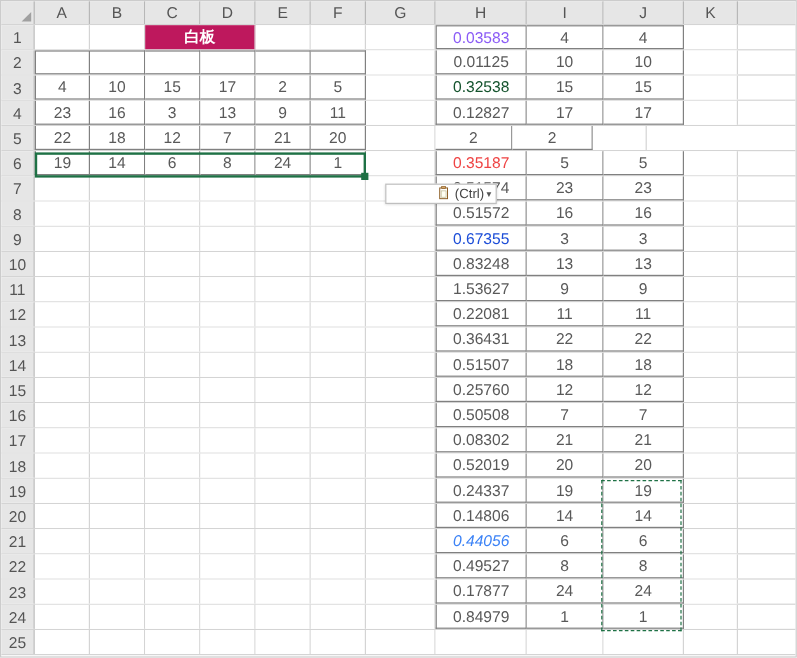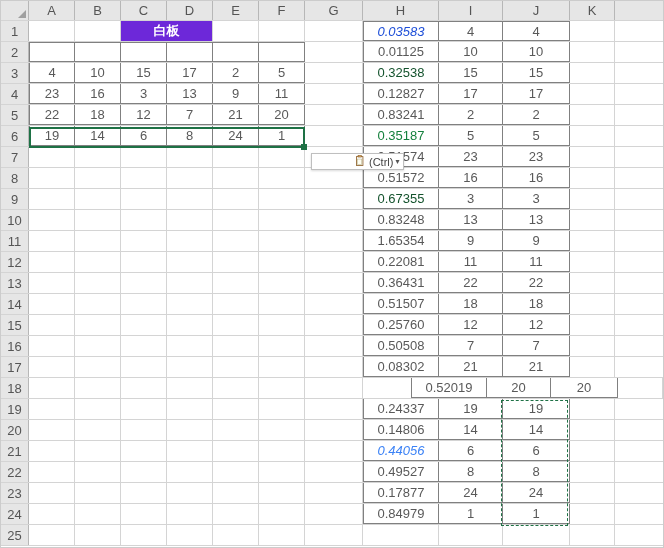--- a/index.html
+++ b/index.html
@@ -7,21 +7,21 @@
 .sheet { display: flex; flex-direction: column; width: 664px; height: 548px; border: 1px solid #ccc; overflow: hidden; position: relative; }
 .row { display: flex; height: 21px; border-bottom: 1px solid #d4d4d4; }
 .row.hdr { height: 20px; background: #e6e6e6; }
 .corner { width: 28px; height: 100%; border-right: 1px solid #b7b7b7; background: #e6e6e6; position: relative; }
 .corner::after { content: ''; position: absolute; right: 2px; bottom: 2px; border-left: 8px solid transparent; border-bottom: 8px solid #a0a0a0; }
 .colh { height: 100%; border-right: 1px solid #b7b7b7; text-align: center; display: flex; align-items: center; justify-content: center; background: #e6e6e6; color: #555; }
 .rowh { width: 28px; height: 100%; border-right: 1px solid #b7b7b7; background: #e6e6e6; display: flex; align-items: center; justify-content: center; color: #555; }
 .cell { height: 100%; border-right: 1px solid #d4d4d4; display: flex; align-items: center; justify-content: center; padding: 0 4px; overflow: hidden; white-space: nowrap; background: #fff; }
 .wA { width: 46px; } .wB { width: 46px; } .wC { width: 46px; } .wD { width: 46px; } .wE { width: 46px; } .wF { width: 46px; }
 .wG { width: 58px; } .wH { width: 76px; } .wI { width: 64px; } .wJ { width: 67px; } .wK { width: 45px; }
-.title { background: #6d28d9; color: #fff; font-weight: bold; }
+.title { background: #be185d; color: #fff; font-weight: bold; }
 .bl { border-left: 1px solid #808080; }
 .br { border-right: 1px solid #808080; }
 .bt { border-top: 1px solid #808080; }
 .bb { border-bottom: 1px solid #808080; }
 .pastebox { position: absolute; border: 2px solid #1e7145; pointer-events: none; }
 .pastebox::after { content: ''; position: absolute; right: -4px; bottom: -4px; width: 6px; height: 6px; background: #1e7145; }
 .ctrl-btn { position: absolute; font-size: 11px; background: #fff; border: 1px solid #bfbfbf; padding: 1px 4px 1px 2px; display: flex; align-items: center; gap: 2px; box-shadow: 0 1px 2px rgba(0,0,0,0.15); }
 .ctrl-btn .ic { width: 13px; height: 13px; display: inline-block; }
 .ctrl-btn .ic svg { width: 13px; height: 13px; }
 .ctrl-btn .arr { font-size: 8px; color: #555; }
@@ -47,21 +47,21 @@
 
   <div id="rows">
       <div class="row">
         <div class="rowh">1</div>
         <div class="cell wA"></div>
         <div class="cell wB"></div>
         <div class="cell wC title" style="width: 92px;">白板</div>
         <div class="cell wE"></div>
         <div class="cell wF"></div>
         <div class="cell wG"></div>
-        <div class="cell wH bl bt" style="color: #1d4ed8; border-right-color: rgb(128, 128, 128); border-bottom: 1px solid rgb(128, 128, 128); font-style: italic;">0.03583</div>
+        <div class="cell wH bl bt" style="color: #8b5cf6; border-right-color: rgb(128, 128, 128); border-bottom: 1px solid rgb(128, 128, 128);">0.03583</div>
         <div class="cell wI bt" style="color: rgb(89, 89, 89); border-right-color: rgb(128, 128, 128); border-bottom: 1px solid rgb(128, 128, 128);">4</div>
         <div class="cell wJ br bt" style="color: rgb(89, 89, 89); border-right-color: rgb(128, 128, 128); border-bottom: 1px solid rgb(128, 128, 128);">4</div>
         <div class="cell wK"></div>
       </div>
       <div class="row">
         <div class="rowh">2</div>
         <div class="cell wA bl bt" style="color: rgb(89, 89, 89); border-right-color: rgb(128, 128, 128); border-bottom: 1px solid rgb(128, 128, 128);"></div>
         <div class="cell wB bt" style="color: rgb(89, 89, 89); border-right-color: rgb(128, 128, 128); border-bottom: 1px solid rgb(128, 128, 128);"></div>
         <div class="cell wC bt" style="color: rgb(89, 89, 89); border-right-color: rgb(128, 128, 128); border-bottom: 1px solid rgb(128, 128, 128);"></div>
         <div class="cell wD bt" style="color: rgb(89, 89, 89); border-right-color: rgb(128, 128, 128); border-bottom: 1px solid rgb(128, 128, 128);"></div>
@@ -103,35 +103,34 @@
       </div>
       <div class="row">
         <div class="rowh">5</div>
         <div class="cell wA bl" style="color: rgb(89, 89, 89); border-right-color: rgb(128, 128, 128); border-bottom: 1px solid rgb(128, 128, 128);">22</div>
         <div class="cell wB" style="color: rgb(89, 89, 89); border-right-color: rgb(128, 128, 128); border-bottom: 1px solid rgb(128, 128, 128);">18</div>
         <div class="cell wC" style="color: rgb(89, 89, 89); border-right-color: rgb(128, 128, 128); border-bottom: 1px solid rgb(128, 128, 128);">12</div>
         <div class="cell wD" style="color: rgb(89, 89, 89); border-right-color: rgb(128, 128, 128); border-bottom: 1px solid rgb(128, 128, 128);">7</div>
         <div class="cell wE" style="color: rgb(89, 89, 89); border-right-color: rgb(128, 128, 128); border-bottom: 1px solid rgb(128, 128, 128);">21</div>
         <div class="cell wF br" style="color: rgb(89, 89, 89); border-right-color: rgb(128, 128, 128); border-bottom: 1px solid rgb(128, 128, 128);">20</div>
         <div class="cell wG"></div>
-        <div class="cell wH bl" style="color: rgb(89, 89, 89); border-right-color: rgb(128, 128, 128); border-bottom: 1px solid rgb(128, 128, 128);">0.83241</div>
         <div class="cell wI" style="color: rgb(89, 89, 89); border-right-color: rgb(128, 128, 128); border-bottom: 1px solid rgb(128, 128, 128);">2</div>
         <div class="cell wJ br" style="color: rgb(89, 89, 89); border-right-color: rgb(128, 128, 128); border-bottom: 1px solid rgb(128, 128, 128);">2</div>
         <div class="cell wK"></div>
       </div>
       <div class="row">
         <div class="rowh">6</div>
         <div class="cell wA bl bb" style="color: rgb(89, 89, 89); border-right-color: rgb(128, 128, 128);">19</div>
         <div class="cell wB bb" style="color: rgb(89, 89, 89); border-right-color: rgb(128, 128, 128);">14</div>
         <div class="cell wC bb" style="color: rgb(89, 89, 89); border-right-color: rgb(128, 128, 128);">6</div>
         <div class="cell wD bb" style="color: rgb(89, 89, 89); border-right-color: rgb(128, 128, 128);">8</div>
         <div class="cell wE bb" style="color: rgb(89, 89, 89); border-right-color: rgb(128, 128, 128);">24</div>
         <div class="cell wF br bb" style="color: rgb(89, 89, 89); border-right-color: rgb(128, 128, 128);">1</div>
         <div class="cell wG"></div>
-        <div class="cell wH bl" style="color: #15803d; border-right-color: rgb(128, 128, 128); border-bottom: 1px solid rgb(128, 128, 128);">0.35187</div>
+        <div class="cell wH bl" style="color: #ef4444; border-right-color: rgb(128, 128, 128); border-bottom: 1px solid rgb(128, 128, 128);">0.35187</div>
         <div class="cell wI" style="color: rgb(89, 89, 89); border-right-color: rgb(128, 128, 128); border-bottom: 1px solid rgb(128, 128, 128);">5</div>
         <div class="cell wJ br" style="color: rgb(89, 89, 89); border-right-color: rgb(128, 128, 128); border-bottom: 1px solid rgb(128, 128, 128);">5</div>
         <div class="cell wK"></div>
       </div>
       <div class="row">
         <div class="rowh">7</div>
         <div class="cell wA"></div>
         <div class="cell wB"></div>
         <div class="cell wC"></div>
         <div class="cell wD"></div>
@@ -159,21 +158,21 @@
       </div>
       <div class="row">
         <div class="rowh">9</div>
         <div class="cell wA"></div>
         <div class="cell wB"></div>
         <div class="cell wC"></div>
         <div class="cell wD"></div>
         <div class="cell wE"></div>
         <div class="cell wF"></div>
         <div class="cell wG"></div>
-        <div class="cell wH bl" style="color: #14532d; border-right-color: rgb(128, 128, 128); border-bottom: 1px solid rgb(128, 128, 128);">0.67355</div>
+        <div class="cell wH bl" style="color: #1d4ed8; border-right-color: rgb(128, 128, 128); border-bottom: 1px solid rgb(128, 128, 128);">0.67355</div>
         <div class="cell wI" style="color: rgb(89, 89, 89); border-right-color: rgb(128, 128, 128); border-bottom: 1px solid rgb(128, 128, 128);">3</div>
         <div class="cell wJ br" style="color: rgb(89, 89, 89); border-right-color: rgb(128, 128, 128); border-bottom: 1px solid rgb(128, 128, 128);">3</div>
         <div class="cell wK"></div>
       </div>
       <div class="row">
         <div class="rowh">10</div>
         <div class="cell wA"></div>
         <div class="cell wB"></div>
         <div class="cell wC"></div>
         <div class="cell wD"></div>
@@ -187,21 +186,21 @@
       </div>
       <div class="row">
         <div class="rowh">11</div>
         <div class="cell wA"></div>
         <div class="cell wB"></div>
         <div class="cell wC"></div>
         <div class="cell wD"></div>
         <div class="cell wE"></div>
         <div class="cell wF"></div>
         <div class="cell wG"></div>
-        <div class="cell wH bl" style="color: rgb(89, 89, 89); border-right-color: rgb(128, 128, 128); border-bottom: 1px solid rgb(128, 128, 128);">1.65354</div>
+        <div class="cell wH bl" style="color: rgb(89, 89, 89); border-right-color: rgb(128, 128, 128); border-bottom: 1px solid rgb(128, 128, 128);">1.53627</div>
         <div class="cell wI" style="color: rgb(89, 89, 89); border-right-color: rgb(128, 128, 128); border-bottom: 1px solid rgb(128, 128, 128);">9</div>
         <div class="cell wJ br" style="color: rgb(89, 89, 89); border-right-color: rgb(128, 128, 128); border-bottom: 1px solid rgb(128, 128, 128);">9</div>
         <div class="cell wK"></div>
       </div>
       <div class="row">
         <div class="rowh">12</div>
         <div class="cell wA"></div>
         <div class="cell wB"></div>
         <div class="cell wC"></div>
         <div class="cell wD"></div>
@@ -285,21 +284,21 @@
       </div>
       <div class="row">
         <div class="rowh">18</div>
         <div class="cell wA"></div>
         <div class="cell wB"></div>
         <div class="cell wC"></div>
         <div class="cell wD"></div>
         <div class="cell wE"></div>
         <div class="cell wF"></div>
         <div class="cell wG"></div>
-        <div class="cell wH bl" style="color: rgb(89, 89, 89); border-right-color: rgb(128, 128, 128); border-bottom: 1px solid rgb(128, 128, 128); margin-left: 48px;">0.52019</div>
+        <div class="cell wH bl" style="color: rgb(89, 89, 89); border-right-color: rgb(128, 128, 128); border-bottom: 1px solid rgb(128, 128, 128);">0.52019</div>
         <div class="cell wI" style="color: rgb(89, 89, 89); border-right-color: rgb(128, 128, 128); border-bottom: 1px solid rgb(128, 128, 128);">20</div>
         <div class="cell wJ br" style="color: rgb(89, 89, 89); border-right-color: rgb(128, 128, 128); border-bottom: 1px solid rgb(128, 128, 128);">20</div>
         <div class="cell wK"></div>
       </div>
       <div class="row">
         <div class="rowh">19</div>
         <div class="cell wA"></div>
         <div class="cell wB"></div>
         <div class="cell wC"></div>
         <div class="cell wD"></div>
@@ -394,21 +393,21 @@
         <div class="cell wI"></div>
         <div class="cell wJ"></div>
         <div class="cell wK"></div>
       </div>
     </div>
 
   <div class="pastebox" style="left:28px; top:125.5px; width:276px; height:21px;"></div>
 
   <div style="position:absolute; left:500px; top:399px; width:67px; height:126px; border:1.5px dashed #1e7145; pointer-events:none;"></div>
 
-  <div class="ctrl-btn" style="left:310px; top:152px;padding-left:42px;">
+  <div class="ctrl-btn" style="left:320px; top:152px;padding-left:42px;">
     <span class="ic">
       <svg viewBox="0 0 16 16">
           <rect x="3" y="2" width="8" height="11" fill="#fff" stroke="#8a5a20" stroke-width="1"></rect>
           <rect x="5" y="0.5" width="4" height="2" fill="#d6a96a" stroke="#8a5a20" stroke-width="0.7"></rect>
           <rect x="4.5" y="5" width="5" height="6.5" fill="#fffef2" stroke="#b9b38a" stroke-width="0.7"></rect>
         </svg>
     </span>
     <span>(Ctrl)</span>
     <span class="arr">▾</span>
   </div>

